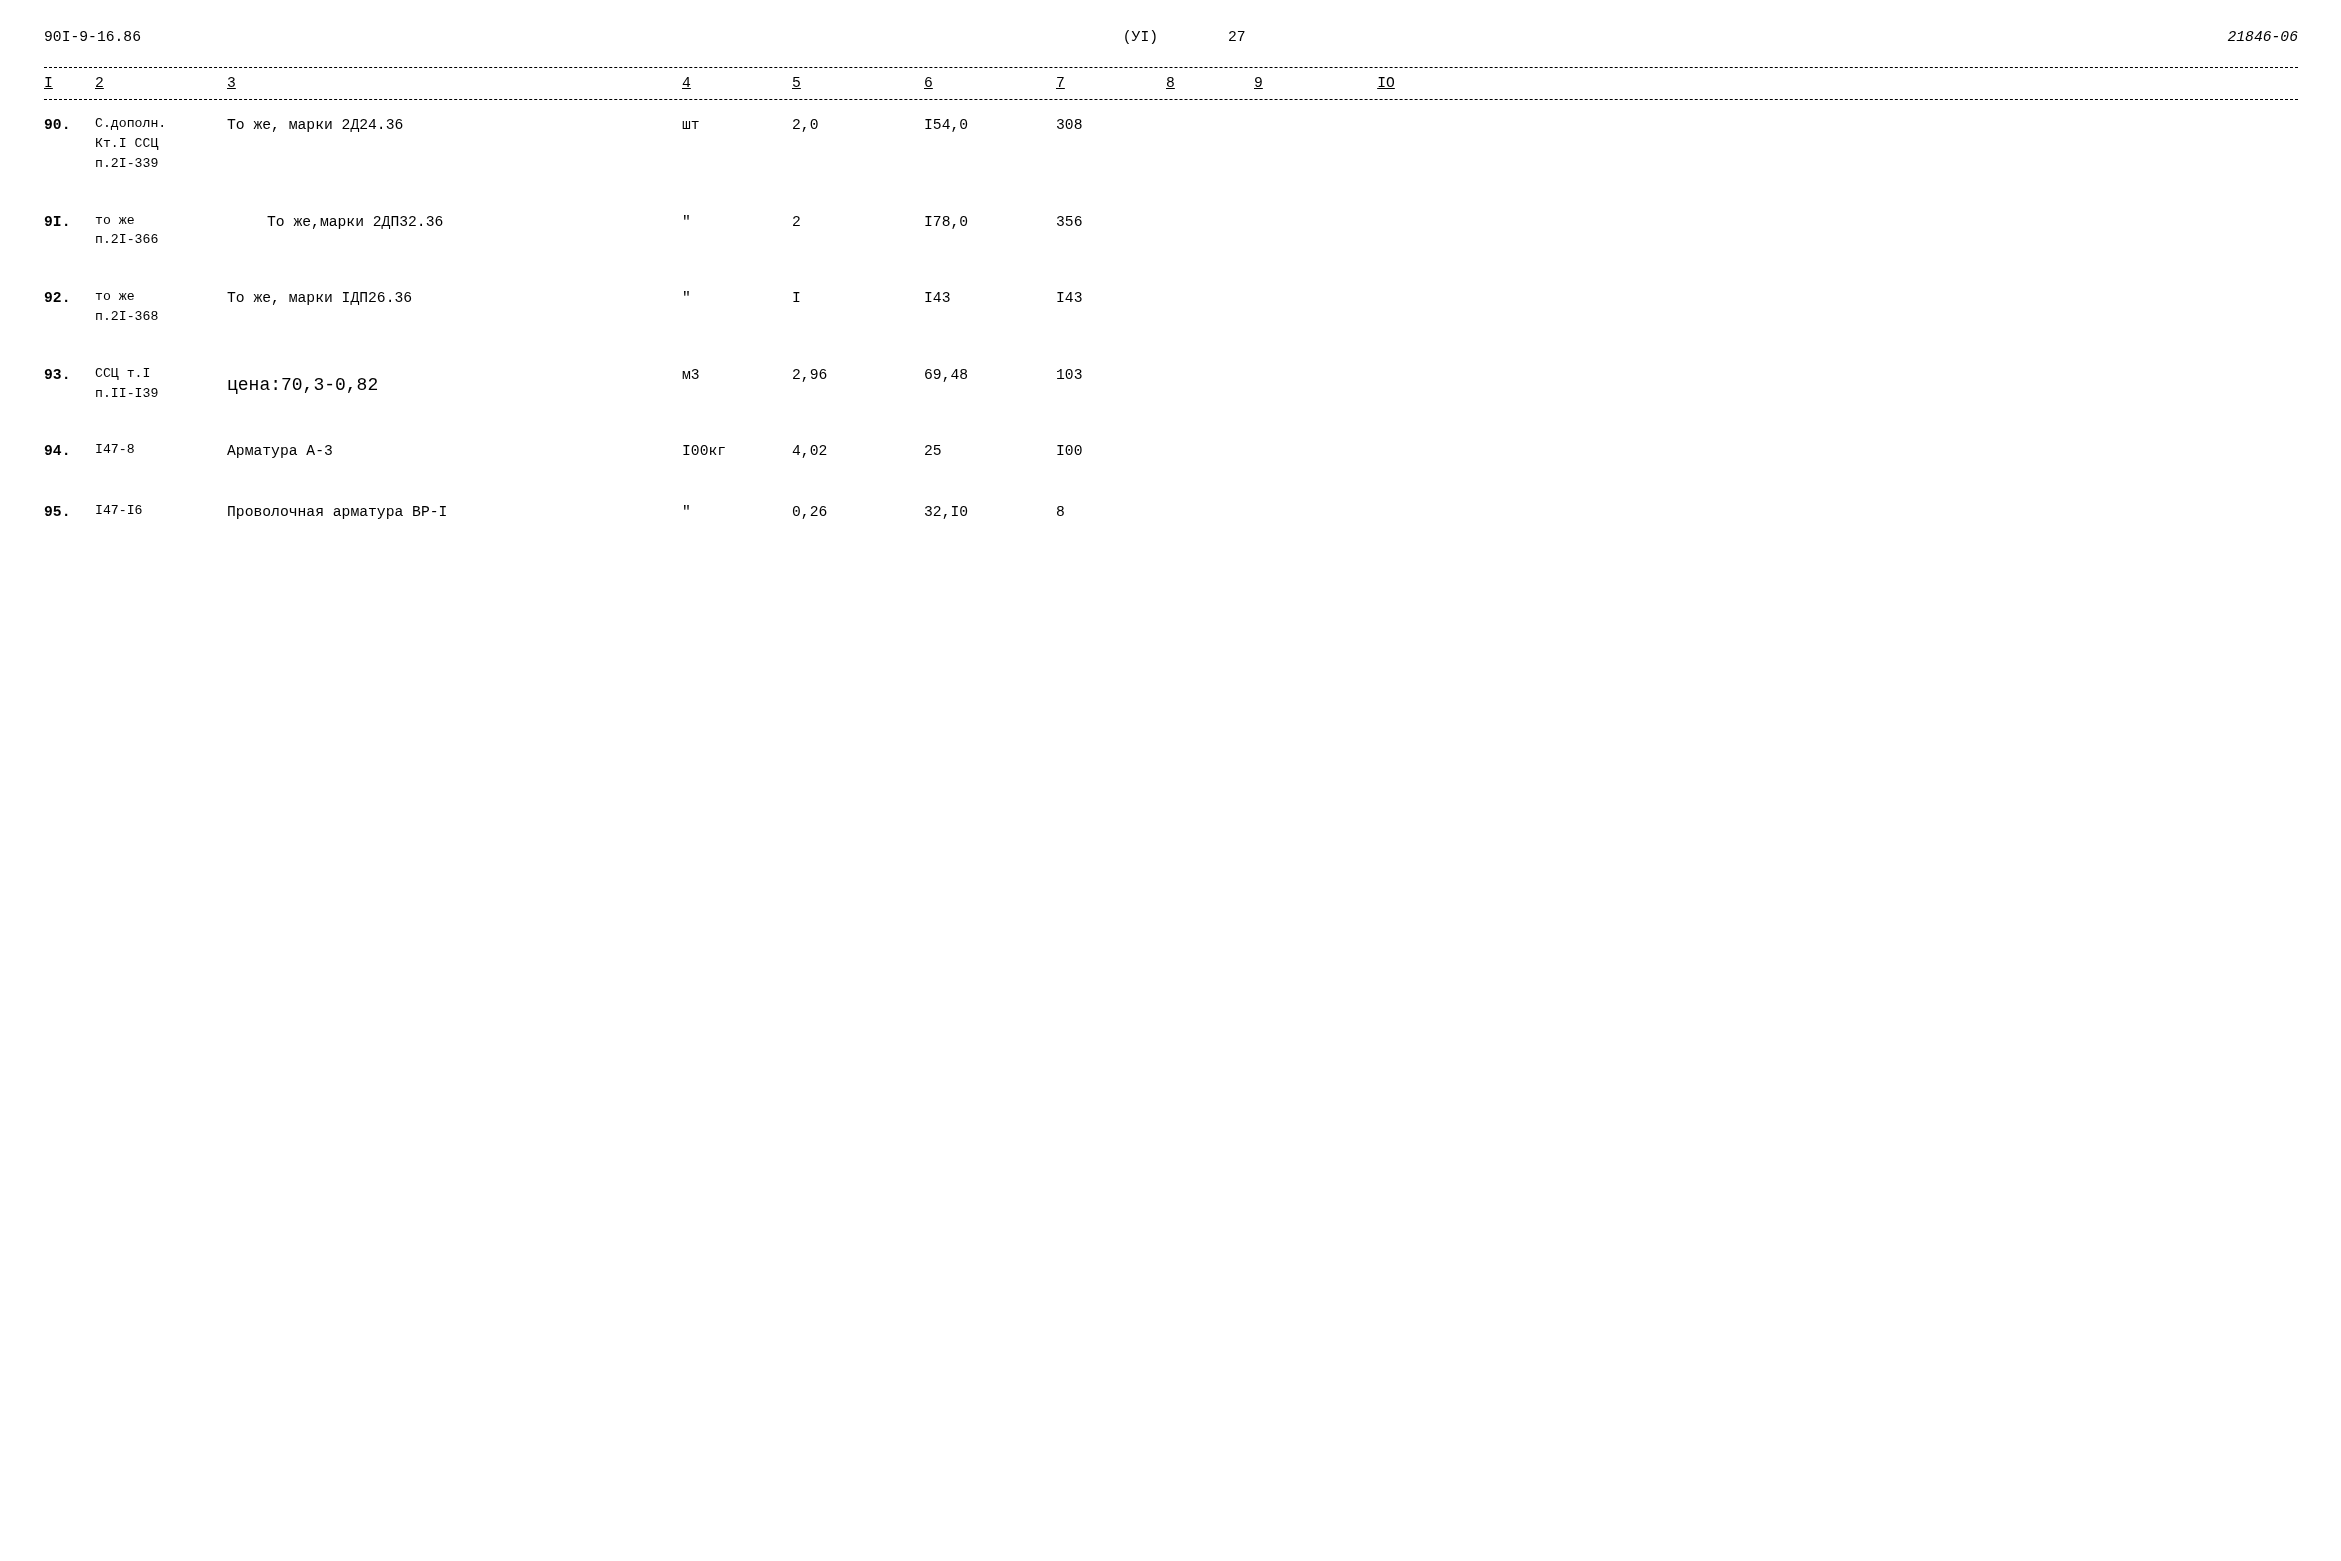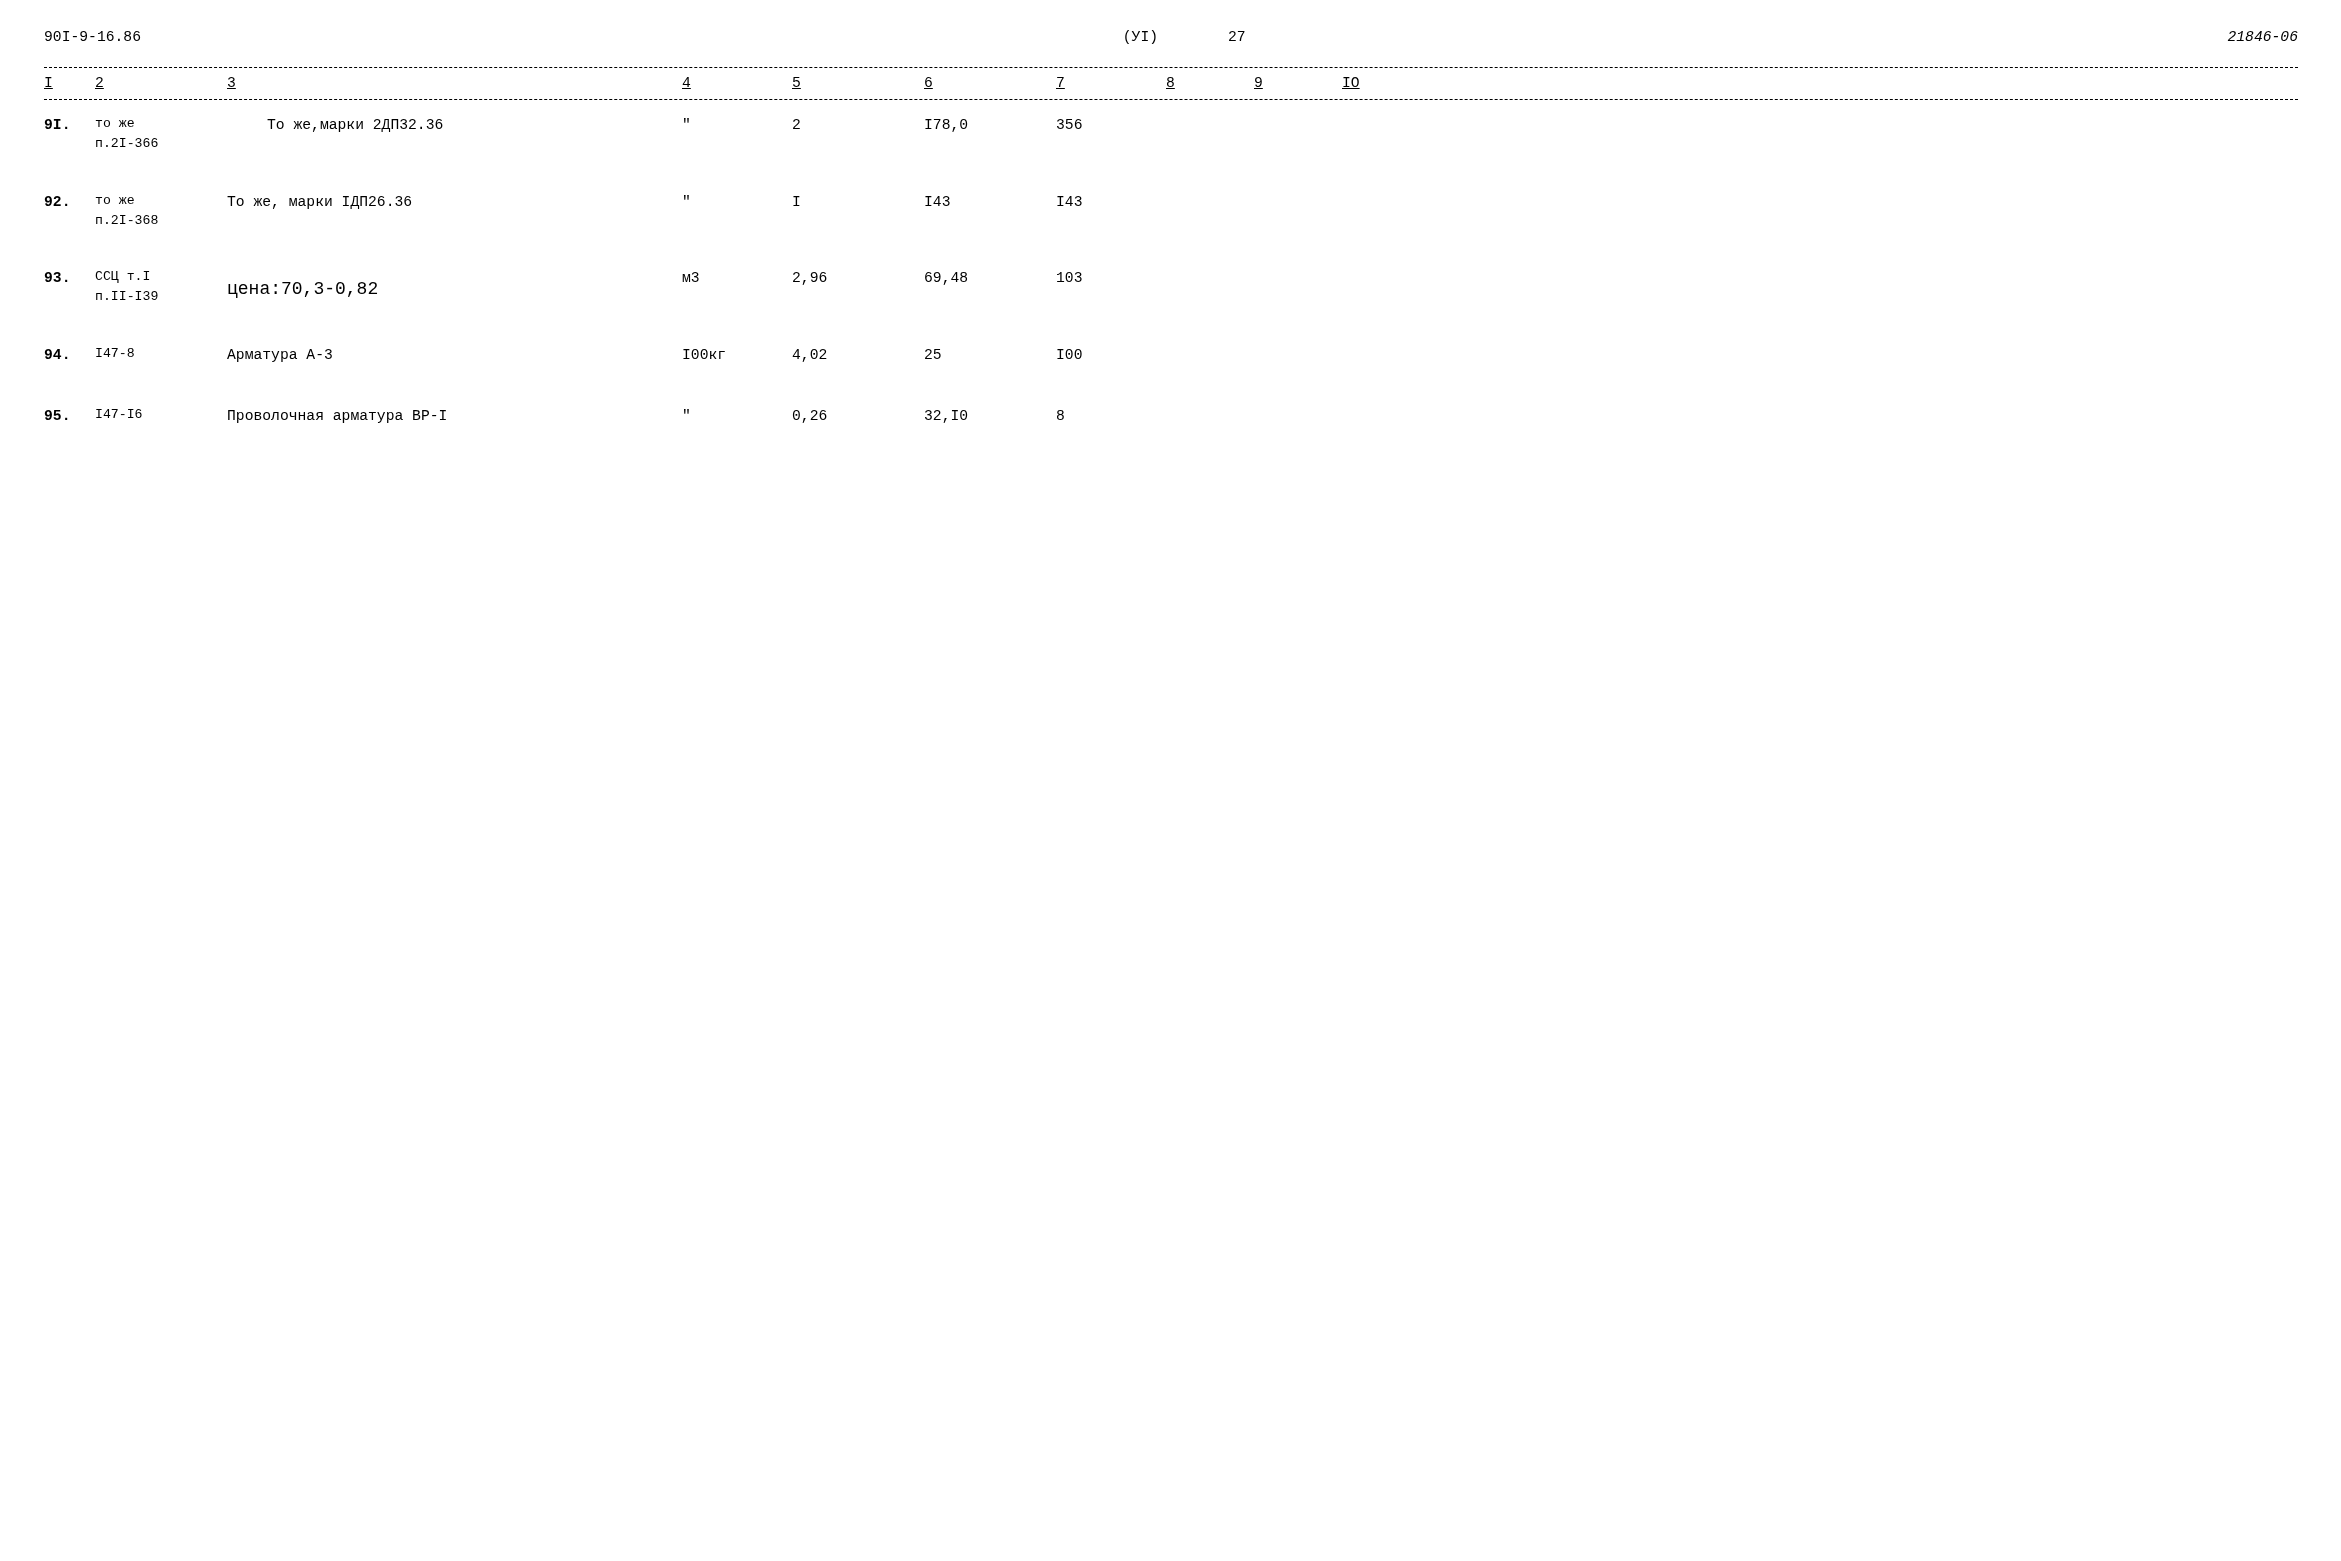--- a/index.html
+++ b/index.html
@@ -57,21 +57,21 @@
 
     .col-1 { width: 51px; }
     .col-2 { width: 132px; }
     .col-3 { width: 455px; }
     .col-4 { width: 110px; }
     .col-5 { width: 132px; }
     .col-6 { width: 132px; }
     .col-7 { width: 110px; }
     .col-8 { width: 88px; }
     .col-9 { width: 88px; }
-    .col-10 { width: 88px; }
+    .col-10 { width: 88px; text-align: center; }
 
     .table-row {
       display: flex;
       align-items: flex-start;
       margin-bottom: 37px;
       font-size: 14.7px;
       line-height: 1.6;
     }
 
     .row-num {
@@ -148,20 +148,36 @@
   <div class="col-5">5</div>
   <div class="col-6">6</div>
   <div class="col-7">7</div>
   <div class="col-8">8</div>
   <div class="col-9">9</div>
   <div class="col-10">IO</div>
 </div>
 
 <div id="table-body">
     <div class="table-row">
+      <div class="row-num bold">90.</div>
+      <div class="row-code" style="white-space: pre-line;">С.дополн.
+Кт.I ССЦ
+п.2I-339</div>
+      <div class="row-desc">
+        <div style="white-space: pre-line;">То же, марки 2Д24.36</div>
+      </div>
+      <div class="row-unit">шт</div>
+      <div class="row-qty">2,0</div>
+      <div class="row-price">I54,0</div>
+      <div class="row-total">308</div>
+      <div class="row-col8"></div>
+      <div class="row-col9"></div>
+      <div class="row-col10"></div>
+    </div>
+    <div class="table-row">
       <div class="row-num bold">9I.</div>
       <div class="row-code" style="white-space: pre-line;">то же
 п.2I-366</div>
       <div class="row-desc">
         <div style="white-space: pre-line; margin-left: 40px;">То же,марки 2ДП32.36</div>
       </div>
       <div class="row-unit">"</div>
       <div class="row-qty">2</div>
       <div class="row-price">I78,0</div>
       <div class="row-total">356</div>

